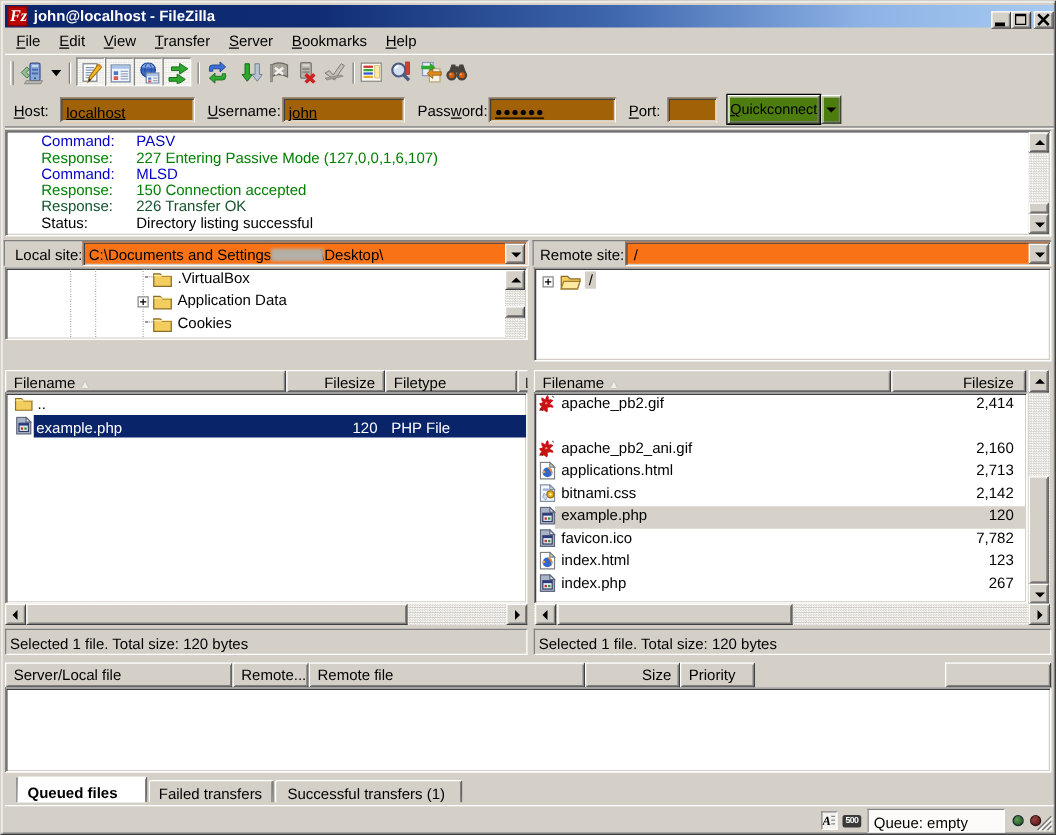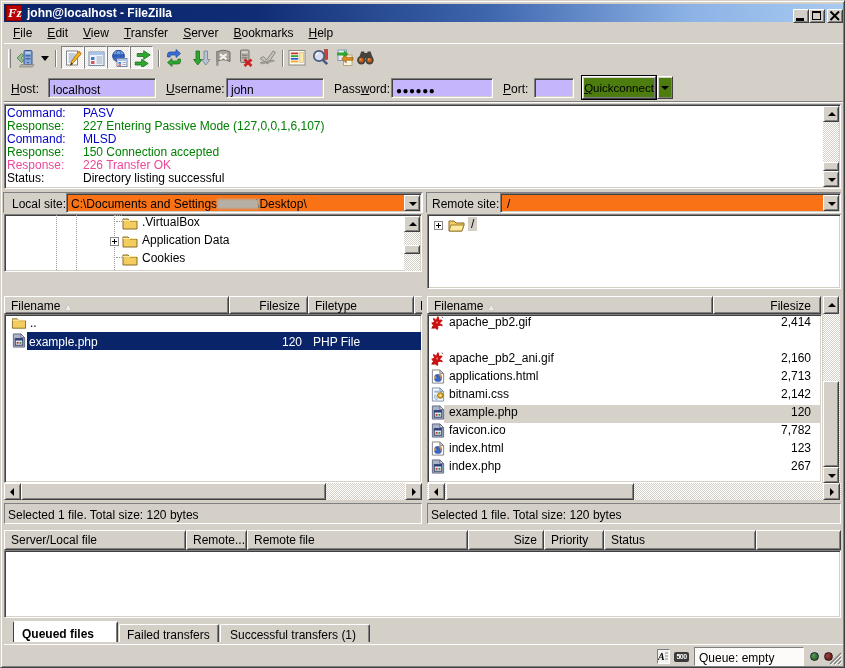--- a/index.html
+++ b/index.html
@@ -48,24 +48,24 @@
 .tgrip { position:absolute; top:5px; height:19px; width:3px; border-left:1px solid #fff; border-right:1px solid #808080; }
 .tbtn2 { position:absolute; top:2px; width:23px; height:23px;
   border:1px solid; border-color:#808080 #fff #fff #808080;
   background-image: conic-gradient(#fff 25%, #eae7e0 0 50%, #fff 0 75%, #eae7e0 0);
   background-size:2px 2px; }
 .tbtn2 svg { position:absolute; left:3px; top:3px; }
 
 #qcbar { left:3px; top:71px; width:839px; height:30px; border-bottom:1px solid #808080;
   box-shadow: 0 1px 0 #fff; }
 #qcbar .lbl { position:absolute; top:10px; }
-.qbox { position:absolute; top:6px; height:20px; background:#c4b5fd;
+.qbox { position:absolute; top:6px; height:20px; background:#a16207;
   border:1px solid; border-color:#808080 #fff #fff #808080;
   box-shadow: inset 1px 1px 0 #404040, inset -1px -1px 0 #d4d0c8;
-  padding:4px 0 0 4px; }
+  padding:4px 0 0 4px;text-decoration:underline; }
 
 .white { background:#fff; border:1px solid; border-color:#808080 #fff #fff #808080;
   box-shadow: inset 1px 1px 0 #404040, inset -1px -1px 0 #d4d0c8; }
 
 .hcol { position:absolute; top:0; height:18px; background:#d4d0c8;
   border:1px solid; border-color:#fff #404040 #404040 #fff;
   box-shadow: inset 1px 1px 0 #d4d0c8, inset -1px -1px 0 #808080;
   padding:2px 4px 0 6px; overflow:hidden; white-space:nowrap; }
 
 .sbtn { position:absolute; background:#d4d0c8; border:1px solid; border-color:#fff #404040 #404040 #fff;
@@ -231,26 +231,26 @@
     <span class="lbl" style="left:330px;">Pass<u>w</u>ord:</span>
     <div class="qbox" style="left:387px; width:102px; letter-spacing:0.5px; font-size:10px; padding-top:6px;">●●●●●●</div>
     <span class="lbl" style="left:499px;"><u>P</u>ort:</span>
     <div class="qbox" style="left:530px; width:40px;"></div>
     <div class="abs btn" style="left:578px; top:4px; width:74px; height:23px; outline:1px solid #000; text-align:center; padding-top:5px; font-size:11.5px;"><u>Q</u>uickconnect</div>
     <div class="abs btn" style="left:653px; top:4px; width:16px; height:23px;">
         <div class="arr" style="left:3px;top:9px;border:4px solid transparent;border-top:4px solid #000;"></div>
       </div>
   </div>
   <div id="log" class="abs white" style="left:3px; top:103px; width:837px; height:85px;">
-    <div style="position:absolute; left:2px; top:2px; line-height:13px;">
+    <div style="position:absolute; left:2px; top:2px; line-height:13px;padding-left:26px;">
       <div style="color:#0000c8;"><span style="display:inline-block;width:76px;">Command:</span>PASV</div>
       <div style="color:#008000;"><span style="display:inline-block;width:76px;">Response:</span>227 Entering Passive Mode (127,0,0,1,6,107)</div>
       <div style="color:#0000c8;"><span style="display:inline-block;width:76px;">Command:</span>MLSD</div>
       <div style="color:#008000;"><span style="display:inline-block;width:76px;">Response:</span>150 Connection accepted</div>
-      <div style="color:#ec4899;"><span style="display:inline-block;width:76px;">Response:</span>226 Transfer OK</div>
+      <div style="color:#14532d;"><span style="display:inline-block;width:76px;">Response:</span>226 Transfer OK</div>
       <div><span style="display:inline-block;width:76px;">Status:</span>Directory listing successful</div>
     </div>
 
     <div style="position:absolute; right:1px; top:1px; width:16px; height:81px;" class="struck">
       <div class="sbtn" style="left:0; top:0; width:16px; height:16px;">
           <div class="arr" style="left:4px; top:5px; border:4px solid transparent; border-bottom:4px solid #000; border-top-width:0;"></div>
         </div>
       <div class="sbtn" style="left:0; top:56px; width:16px; height:9px;"></div>
       <div class="sbtn" style="left:0; bottom:0; width:16px; height:16px;">
           <div class="arr" style="left:4px; top:6px; border:4px solid transparent; border-top:4px solid #000; border-bottom-width:0;"></div>
@@ -450,21 +450,20 @@
     </div>
   </div>
   <div id="localstatus" class="abs" style="left:3px; top:502px; width:418px; height:21px; border:1px solid; border-color:#808080 #fff #fff #808080; padding:4px 0 0 3px;">Selected 1 file. Total size: 120 bytes</div>
   <div id="remotestatus" class="abs" style="left:426px; top:502px; width:414px; height:21px; border:1px solid; border-color:#808080 #fff #fff #808080; padding:4px 0 0 3px;">Selected 1 file. Total size: 120 bytes</div>
   <div id="queuehdr" class="abs" style="left:3px; top:529px; width:837px; height:20px;">
     <div class="hcol" style="left:0; width:182px; height:20px;">Server/Local file</div>
     <div class="hcol" style="left:182px; width:61px; height:20px;">Remote...</div>
     <div class="hcol" style="left:243px; width:221px; height:20px;">Remote file</div>
     <div class="hcol" style="left:464px; width:76px; height:20px; text-align:right; padding-right:6px;">Size</div>
     <div class="hcol" style="left:540px; width:60px; height:20px;">Priority</div>
-    <div class="hcol" style="left:600px; width:152px; height:20px;">Status</div>
     <div class="hcol" style="left:752px; width:85px; height:20px;"></div>
   </div>
   <div id="queuebody" class="abs white" style="left:3px; top:549px; width:837px; height:68px;"></div>
   <div id="tabbar" class="abs" style="left:3px; top:617px; width:837px; height:26px;">
     <div class="abs" style="left:9px; top:3px; width:105px; height:21px; background:#fff; border:1px solid #404040; border-bottom:none; border-top-color:#fff; box-shadow: inset 1px 1px 0 #fff, inset -1px 0 0 #808080, 0 0 0 1px #d4d0c8; border-radius:2px 2px 0 0; font-weight:bold; text-align:left; padding:5px 0 0 8px; z-index:2;">Queued files</div>
     <div class="abs" style="left:115px; top:6px; width:100px; height:18px; background:#d4d0c8; border:1px solid #404040; border-bottom:none; border-top-color:#fff; border-left-color:#fff; box-shadow:inset -1px 0 0 #808080; border-radius:2px 2px 0 0; text-align:left; padding:3px 0 0 7px;">Failed transfers</div>
     <div class="abs" style="left:216px; top:6px; width:150px; height:18px; background:#d4d0c8; border:1px solid #404040; border-bottom:none; border-top-color:#fff; border-left-color:#fff; box-shadow:inset -1px 0 0 #808080; border-radius:2px 2px 0 0; text-align:left; padding:3px 0 0 9px;">Successful transfers (1)</div>
   </div>
   <div id="statusbar" class="abs" style="left:3px; top:643px; width:839px; height:22px; border-top:1px solid #fff;">
     <div class="abs sunken1" style="left:653px; top:4px; width:13px; height:15px; background:#f4f2ee;">

